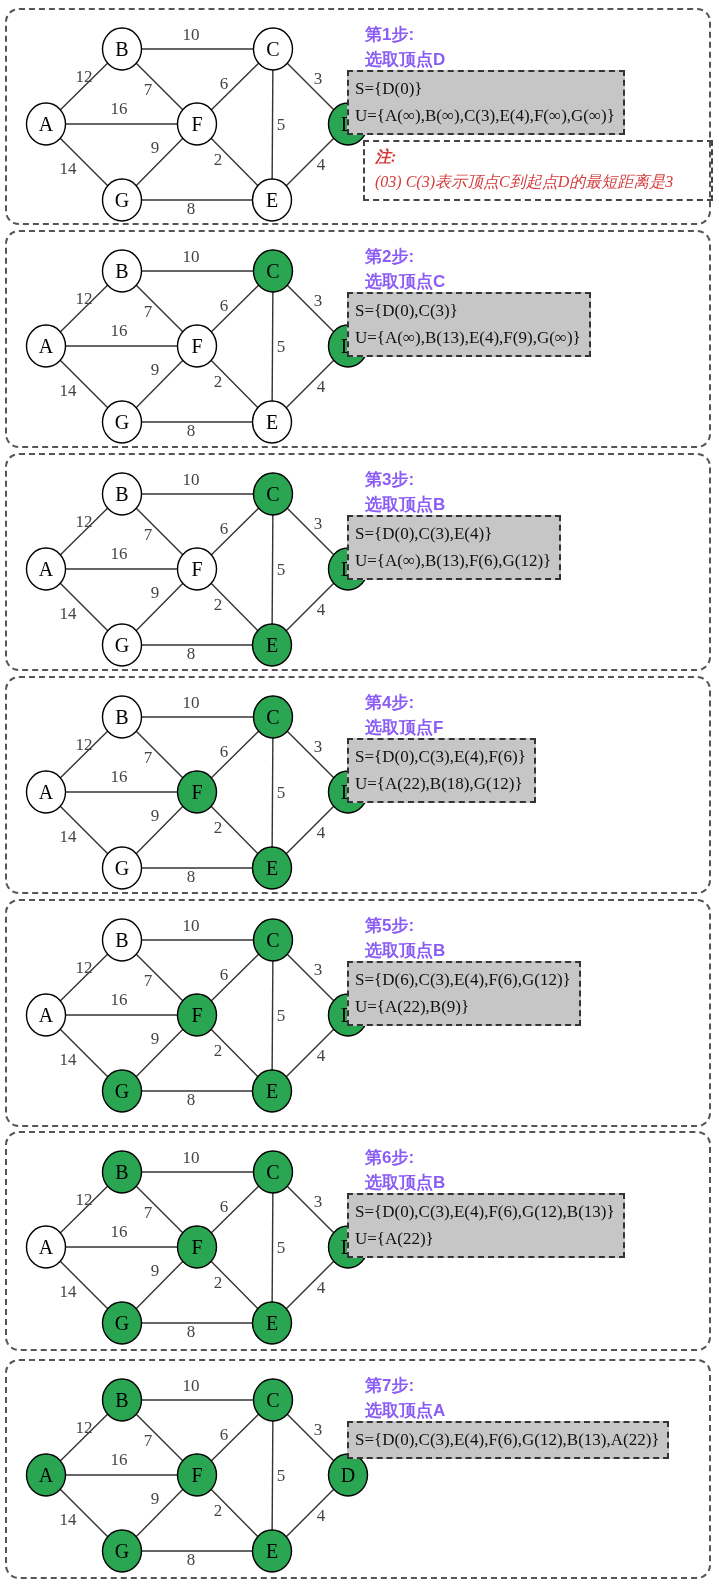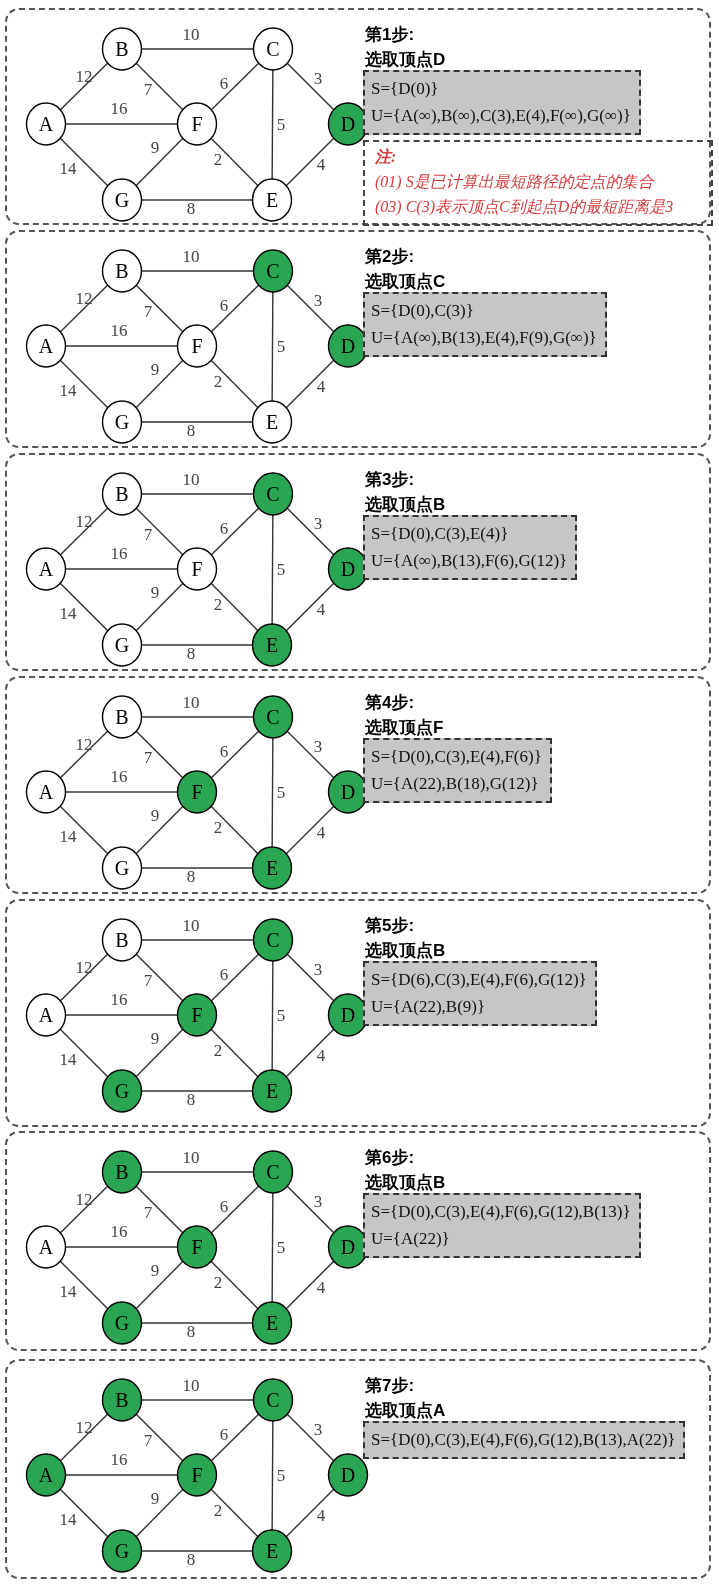--- a/index.html
+++ b/index.html
@@ -9,24 +9,24 @@
   }
   .panel {
     position:absolute; left:5px; width:706px; box-sizing:border-box;
     border:2px dashed #555; border-radius:14px; background:#fff;
   }
   .graph { position:absolute; left:6px; top:6px; }
   .graph text { font-family:"Liberation Serif", serif; }
   .step-head {
     position:absolute; left:358px; top:12px;
     font-family:"Liberation Sans", sans-serif;
-    font-size:17px; font-weight:600; color:#000000; line-height:25px;
+    font-size:17px; font-weight:600; color:#8b5cf6; line-height:25px;
   }
   .setbox {
-    position:absolute; left:356px; top:60px; max-width:348px;
+    position:absolute; left:340px; top:60px; max-width:348px;
     background:#c6c6c6; border:2px dashed #333; box-sizing:border-box;
     padding:3px 8px 4px 6px; white-space:nowrap;
     font-family:"Liberation Serif", serif; font-size:17px; color:#111;
     line-height:27px;
   }
   .setbox b { font-weight:normal; }
   .notebox {
     position:absolute; left:356px; top:130px; width:350px; box-sizing:border-box;
     border:2px dashed #444; padding:2px 8px 5px 10px;
     font-family:"Liberation Serif", serif; font-style:italic;
@@ -96,21 +96,20 @@
     <div class="step-head">
       <div>第1步:</div>
       <div>选取顶点D</div>
     </div>
     <div class="setbox">
       <div class="s-line">S={D(0)}</div>
       <div class="u-line"><span>U={A(∞),B(∞),C(3),E(4),F(∞),G(∞)}</span></div>
     </div>
     <div class="notebox">
       <div class="note-title">注:</div>
-      <div class="note-line">(01) S是已计算出最短路径的定点的集合</div>
       <div class="note-line">(03) C(3)表示顶点C到起点D的最短距离是3</div>
     </div>
   </div>
 
   <div class="panel" style="top: 230px; height: 218px;">
     <svg class="graph" width="362" height="212" viewBox="0 0 362 212">
         <line x1="33" y1="108" x2="109" y2="33" stroke="#333333" stroke-width="1.4"></line>
         <line x1="109" y1="33" x2="260" y2="33" stroke="#333333" stroke-width="1.4"></line>
         <line x1="109" y1="33" x2="184" y2="108" stroke="#333333" stroke-width="1.4"></line>
         <line x1="33" y1="108" x2="184" y2="108" stroke="#333333" stroke-width="1.4"></line>

